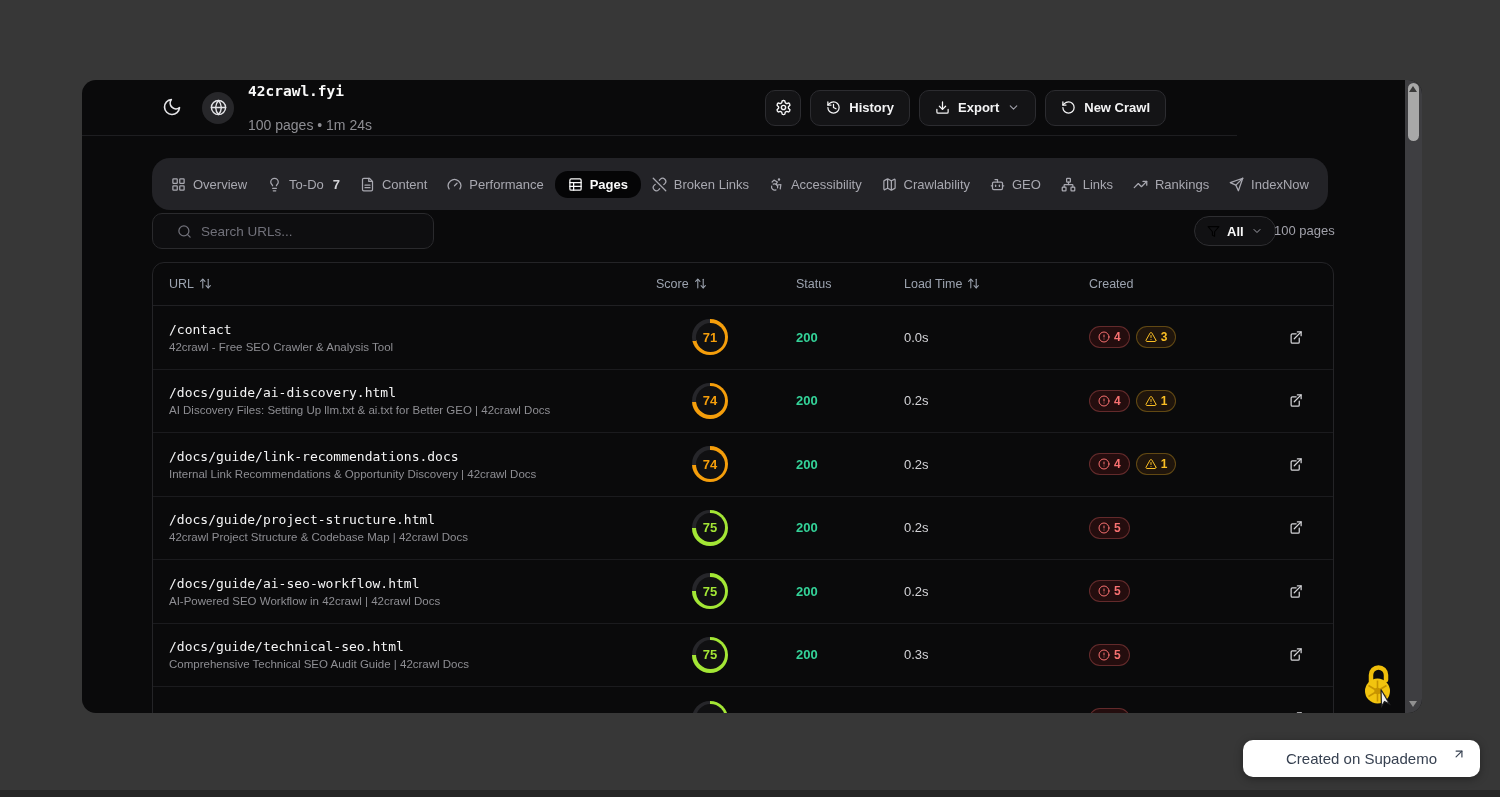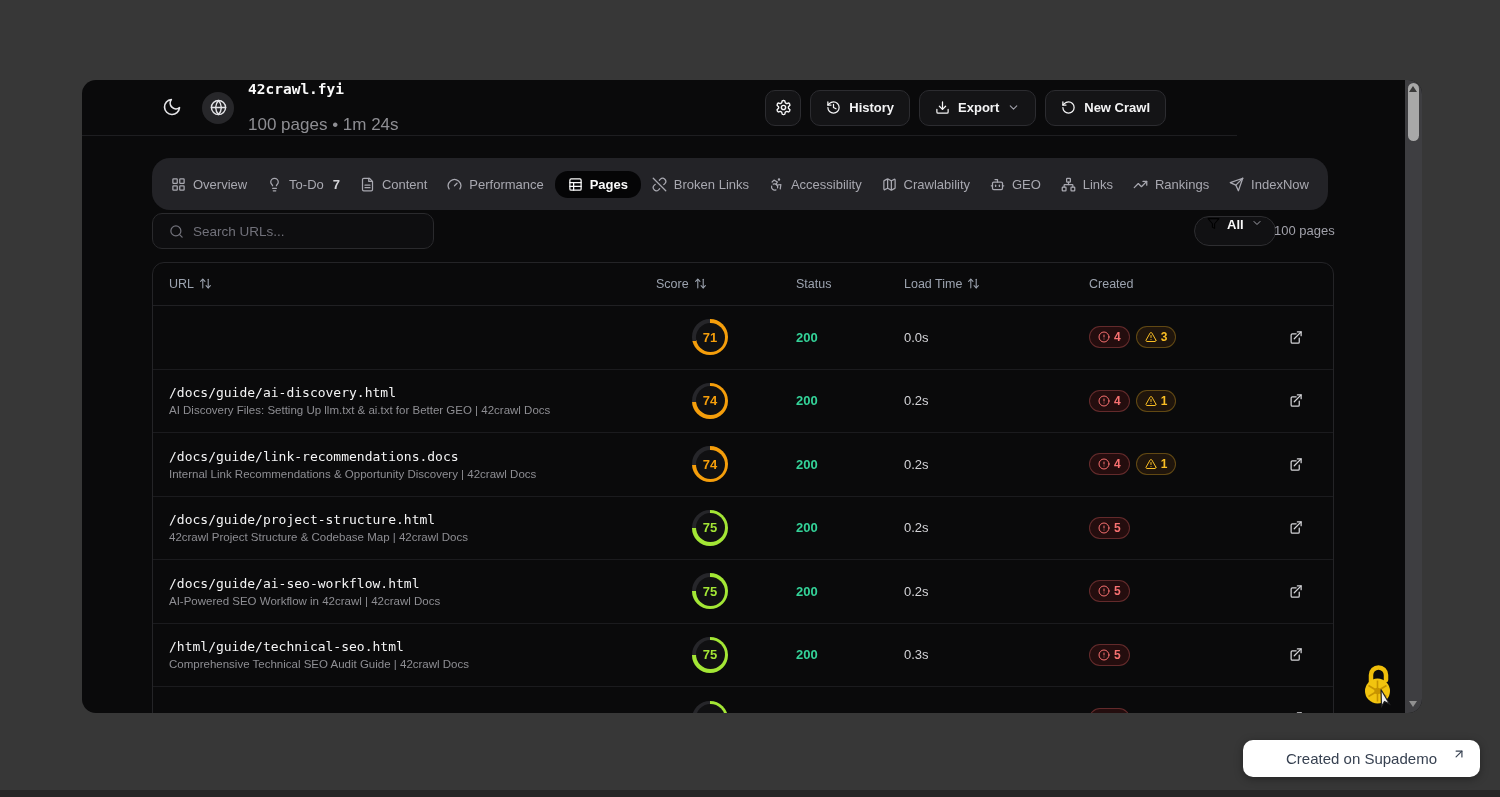--- a/index.html
+++ b/index.html
@@ -13,48 +13,48 @@
     background:#0a0a0b; border-radius:14px; overflow:hidden; }
 
   
   .hdr { position:absolute; left:0; top:0; width:1155px; height:56px;
     display:flex; align-items:center; padding:0 0 0 80px; border-bottom:1px solid #1e1e21; }
   .theme-btn { color:#e4e4e7; width:22px; height:22px; cursor:pointer; flex:none; }
   .avatar { width:32px; height:32px; border-radius:50%; background:#27272a; color:#e4e4e7;
     display:grid; place-items:center; margin-left:18px; flex:none; }
   .site { margin-left:14px; }
   .site-title { color:#fafafa; font-size:14.5px; font-weight:700; font-family:"DejaVu Sans Mono",monospace; }
-  .site-sub { color:#8e8e93; font-size:17px; margin-top:18px; }
+  .site-sub { color:#8e8e93; font-size:14px; margin-top:18px; }
   .hdr-actions { margin-left:auto; margin-right:71px; display:flex; gap:9px; align-items:center; }
   .btn { height:36px; display:flex; align-items:center; gap:8px; padding:0 15px;
     background:#141416; border:1px solid #2c2c30; border-radius:10px;
     color:#f4f4f5; font-size:13px; font-weight:600; cursor:pointer; white-space:nowrap; }
   .btn.icon-only { width:36px; padding:0; justify-content:center; }
   .btn .chev { color:#a1a1aa; }
 
   
   .tabbar { position:absolute; left:70px; top:78px; width:1176px; height:52px;
     background:#232327; border-radius:18px; display:flex; align-items:center;
     justify-content:space-between; padding:0 10px; }
   .tab { display:flex; align-items:center; gap:7px; color:#a8a8b0; font-size:13px;
     padding:6px 9px; border-radius:13px; cursor:pointer; white-space:nowrap; }
   .tab .t-ic { width:15px; height:15px; }
   .tab.active { background:#050506; color:#fafafa; font-weight:600; padding:6px 13px; }
   .tab-badge { font-weight:600; color:#d4d4d8; margin-left:2px; }
 
   
   .search { position:absolute; left:70px; top:133px; width:282px; height:36px;
     border:1px solid #2a2a2d; border-radius:10px; background:#0e0e10;
-    display:flex; align-items:center; gap:9px; padding:0 16px; color:#71717a; }
+    display:flex; align-items:center; gap:9px; padding:0 24px; color:#71717a; }
   .search input { flex:1; background:transparent; border:none; outline:none;
     color:#d4d4d8; font-size:13.5px; font-family:inherit; }
   .search input::placeholder { color:#71717a; }
   .filter-pill { position:absolute; left:1112px; top:136px; height:30px;
     border:1px solid #2e2e31; border-radius:15px; background:#111113;
-    display:flex; gap:7px; padding:0 12px; cursor:pointer; }
+    display:flex; align-items:center; gap:7px; padding:0 12px; cursor:pointer; }
   .filter-pill .f-label { color:#fafafa; font-size:13px; font-weight:600; }
   .filter-pill .chev { color:#a1a1aa; }
   .page-count { position:absolute; left:1192px; top:143px; color:#a1a1aa; font-size:13px; }
 
   
   .table { position:absolute; left:70px; top:182px; width:1182px;
     border:1px solid #242427; border-radius:12px; overflow:hidden; }
   .tgrid { display:grid; grid-template-columns:1fr 140px 108px 185px 185px 75px; align-items:center; }
   .thead { height:43px; border-bottom:1px solid #202023; }
   .th { color:#9ca3af; font-size:12.5px; padding-left:16px; display:flex; gap:5px; }
@@ -361,20 +361,22 @@
           </span>
       </div>
       <div class="th">
         <span>Created</span>
       </div>
       <div class="th"></div>
     </div>
     <div id="rows">
         <div class="tgrid trow">
           <div class="cell-url">
+            <span class="url-path">/contact</span>
+            <span class="url-desc">42crawl - Free SEO Crawler &amp; Analysis Tool</span>
           </div>
           <div class="cell-score">
             <span class="ring" style="--c:#f59e0b;--p:71">
               <span class="ring-in">71</span>
             </span>
           </div>
           <div class="cell-status">200</div>
           <div class="cell-load">0.0s</div>
           <div class="cell-issues">
             <span class="badge err">
@@ -559,21 +561,21 @@
               <svg class="ic" width="15" height="15" viewBox="0 0 24 24">
                 <path d="M15 3h6v6"></path>
                 <path d="M10 14 21 3"></path>
                 <path d="M18 13v6a2 2 0 0 1-2 2H7a2 2 0 0 1-2-2V8a2 2 0 0 1 2-2h6"></path>
               </svg>
             </span>
           </div>
         </div>
         <div class="tgrid trow">
           <div class="cell-url">
-            <span class="url-path">/html/guide/technical-seo.html</span>
+            <span class="url-path">/docs/guide/technical-seo.html</span>
             <span class="url-desc">Comprehensive Technical SEO Audit Guide | 42crawl Docs</span>
           </div>
           <div class="cell-score">
             <span class="ring" style="--c:#a3e635;--p:75">
               <span class="ring-in">75</span>
             </span>
           </div>
           <div class="cell-status">200</div>
           <div class="cell-load">0.3s</div>
           <div class="cell-issues">

